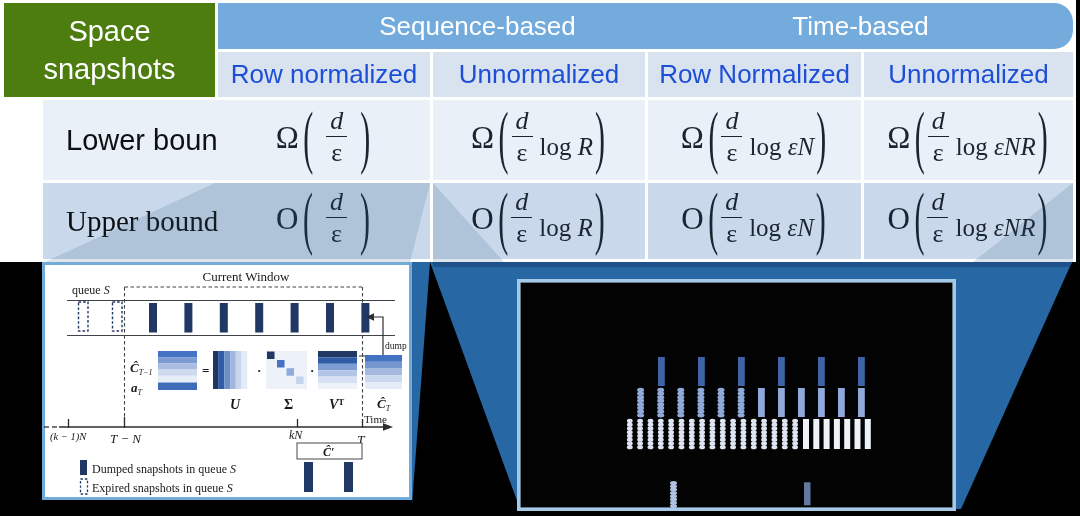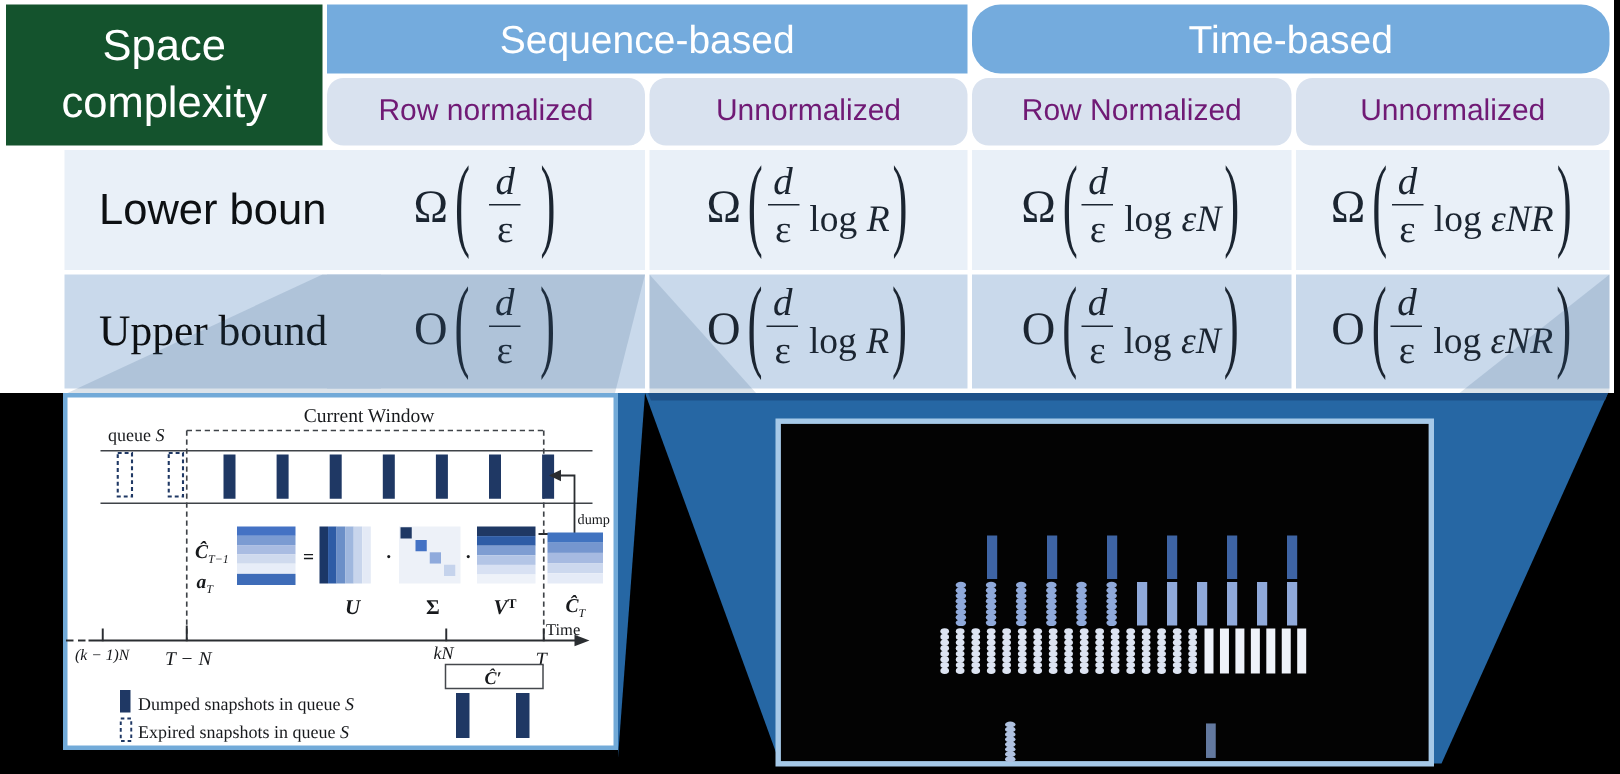--- a/index.html
+++ b/index.html
@@ -1,45 +1,45 @@
 <!DOCTYPE html>
 <html><head>
 <meta charset="utf-8">
 <style>
   html,body{margin:0;padding:0;}
   body{width:1080px;height:516px;background:#000;font-family:"Liberation Sans",sans-serif;}
   #page{position:relative;width:1080px;height:516px;overflow:hidden;}
   .abs{position:absolute;}
   .cell{position:absolute;display:flex;align-items:center;justify-content:center;}
   .hdr{color:#fff;font-size:26px;}
-  .sub{color:#701a75;font-size:20px;border-radius:11px;}
+  .sub{color:#1d4ed8;font-size:26px;}
   .rowlab{color:#0d1013;font-size:29px;justify-content:flex-start;padding-left:23px;box-sizing:border-box;margin-left:39px;}
   .formula{font-family:"Liberation Serif",serif;color:#1b2531;}
   .f{display:flex;align-items:center;transform:translateY(-3px);}
   .frac.wide{margin:0 11px;}
   .f .big{font-size:31px;line-height:1;}
   .f .paren{font-size:30px;line-height:1;transform:scaleY(2.3);font-weight:400;margin:0 2px;}
   .frac{display:inline-flex;flex-direction:column;align-items:center;line-height:1;margin:0 1px;}
   .frac .n{font-style:italic;font-size:26px;padding:0 4px 2px 4px;}
   .frac .d{font-size:26px;padding-top:3px;}
   .frac .bar{align-self:stretch;height:1.7px;background:#1b2531;}
   .it{font-style:italic;}
   .lg{font-size:25px;margin-left:6px;white-space:nowrap;margin-top:20px;}
 </style>
 </head>
 <body>
 <div id="page">
 
   <div class="abs" style="left:0;top:0;width:1080px;height:262px;background:#ffffff;"></div>
 
-  <div class="cell hdr" style="left:4px;top:3px;width:211px;height:94px;background:#14532d;flex-direction:column;line-height:38px;font-size:29px;">
+  <div class="cell hdr" style="left:4px;top:3px;width:211px;height:94px;background:#4d7c0f;flex-direction:column;line-height:38px;font-size:29px;">
       <div>Space</div>
-      <div>complexity</div>
+      <div>snapshots</div>
     </div>
-  <div class="cell hdr" style="left:218px;top:3px;width:427px;height:46px;background:#74abdd;">Sequence-based</div>
+  <div class="cell hdr" style="left:218px;top:3px;width:427px;height:46px;background:#74abdd;padding-left:46px;">Sequence-based</div>
   <div class="cell hdr" style="left:648px;top:3px;width:425px;height:46px;background:#74abdd;border-radius:19px;">Time-based</div>
 
   <div class="cell sub" style="left:218px;top:52px;width:212px;height:45px;background:#d9e2ef;">Row normalized</div>
   <div class="cell sub" style="left:433px;top:52px;width:212px;height:45px;background:#d9e2ef;">Unnormalized</div>
   <div class="cell sub" style="left:648px;top:52px;width:213px;height:45px;background:#d9e2ef;">Row Normalized</div>
   <div class="cell sub" style="left:864px;top:52px;width:209px;height:45px;background:#d9e2ef;">Unnormalized</div>
 
   <div class="cell rowlab" style="left:4px;top:100px;width:211px;height:80px;background:#e9f0f8;">Lower bound</div>
   <div class="cell formula" style="left:218px;top:100px;width:212px;height:80px;background:#e9f0f8;">
     <span class="f">

